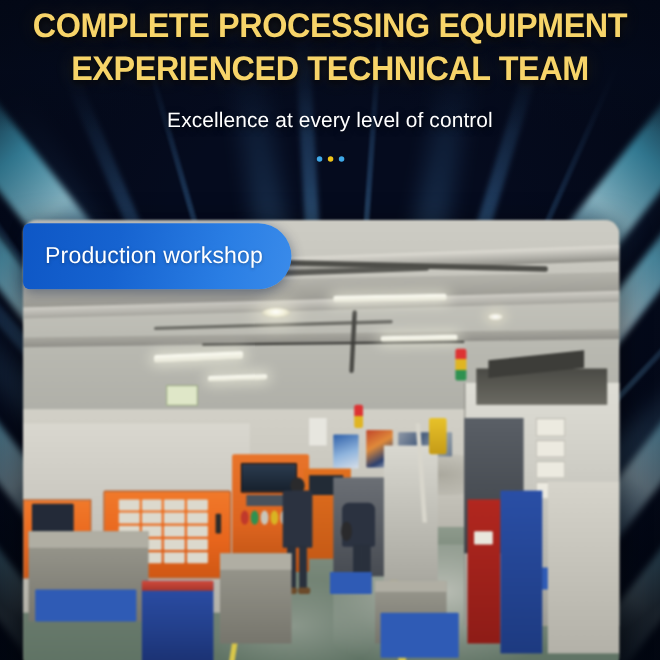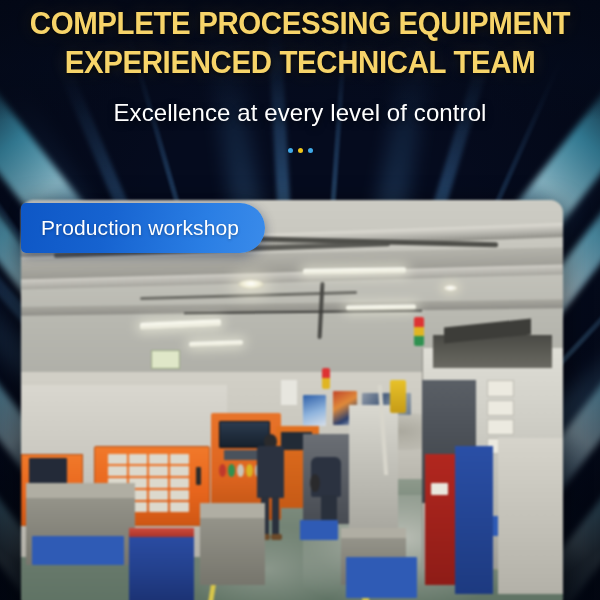--- a/index.html
+++ b/index.html
@@ -63,21 +63,21 @@
     background:linear-gradient(180deg, rgba(3,8,22,.92) 0%, rgba(4,11,28,.55) 55%, rgba(0,0,0,0) 100%);}
 
   
   .head{position:absolute;left:0;right:0;top:0;text-align:center;z-index:12;}
   .title{color:#F7D469;font-weight:bold;font-size:31px;line-height:37px;
          letter-spacing:-.4px;margin:0;padding:0 6px;
          transform:scaleX(.95);transform-origin:50% 50%;
          text-shadow:0 2px 6px rgba(0,0,0,.75), 0 0 18px rgba(255,200,60,.16);}
   .title.l1{padding-top:5px;}
   .title.l2{padding-top:2px;}
-  .subtitle{color:#ffffff;font-size:24px;font-weight:normal;
+  .subtitle{color:#ffffff;font-size:19px;font-weight:normal;
             margin:18px 0 0 0;letter-spacing:.1px;
             text-shadow:0 2px 7px rgba(0,0,0,.65);}
   .dots{margin-top:21px;display:flex;justify-content:center;gap:5px;}
   .dot{width:5px;height:5px;border-radius:50%;display:block;}
 
   
   .photo{position:absolute;left:21px;top:200px;width:542px;height:410px;
          border-radius:13px;overflow:hidden;z-index:10;
          box-shadow:0 6px 26px rgba(0,0,0,.55);
          background:#8d8f88;}
@@ -225,21 +225,21 @@
   .redcab .plate{position:absolute;left:22%;top:22%;width:56%;height:9%;
     background:#e9e7dd;border-radius:1px;}
   .bluecab{position:absolute;left:80%;top:60%;width:7%;height:36%;
     background:linear-gradient(180deg,#2a4fa6,#1d3a80);}
   .graycab{position:absolute;left:88%;top:58%;width:12%;height:38%;
     background:linear-gradient(180deg,#d6d4cb,#b3b1a8);}
   .bluebin{position:absolute;background:#2f5bb5;border-radius:1px;}
   .blur{filter:blur(.9px);}
 
   
-  .badge{position:absolute;left:21px;top:203px;height:50px;
+  .badge{position:absolute;left:21px;top:203px;height:60px;
          padding:0 26px 0 20px;display:flex;align-items:center;z-index:20;
          border-radius:6px 30px 30px 6px;
          background:linear-gradient(100deg,#0e57c6 0%,#1663d0 35%,#2a7ee4 75%,#3a8bea 100%);
          box-shadow:0 3px 12px rgba(0,20,60,.45);}
   .badge-text{color:#ffffff;font-size:21px;letter-spacing:.1px;
               text-shadow:0 1px 3px rgba(0,0,0,.3);white-space:nowrap;}
 </style>
 </head>
 <body>
 

